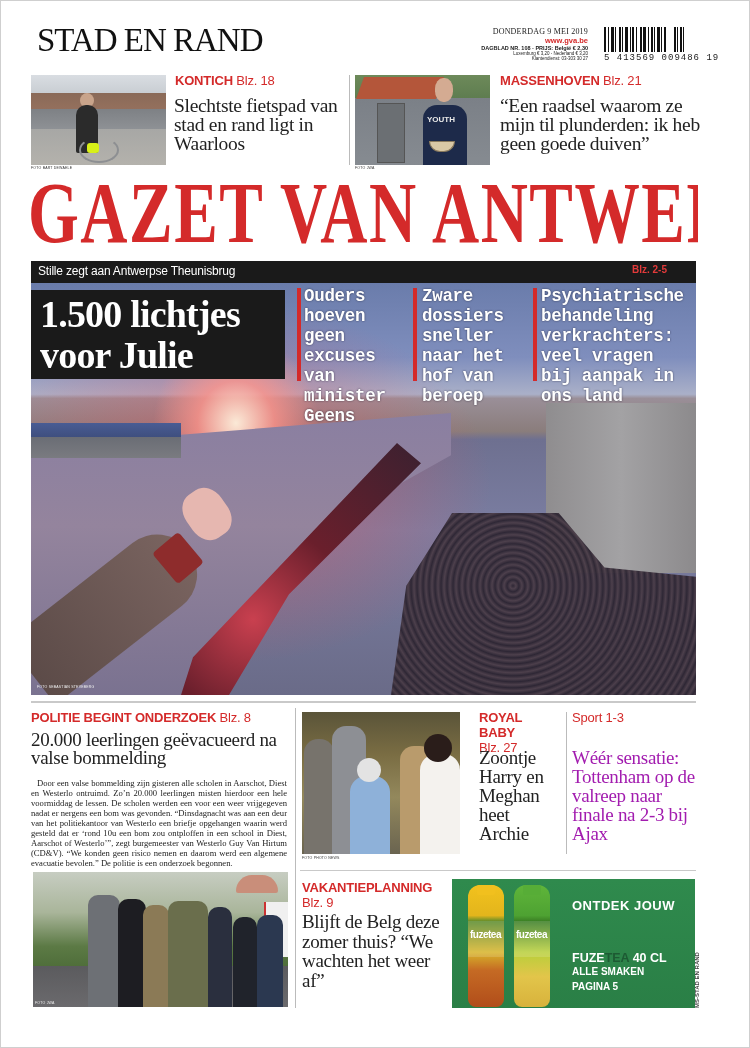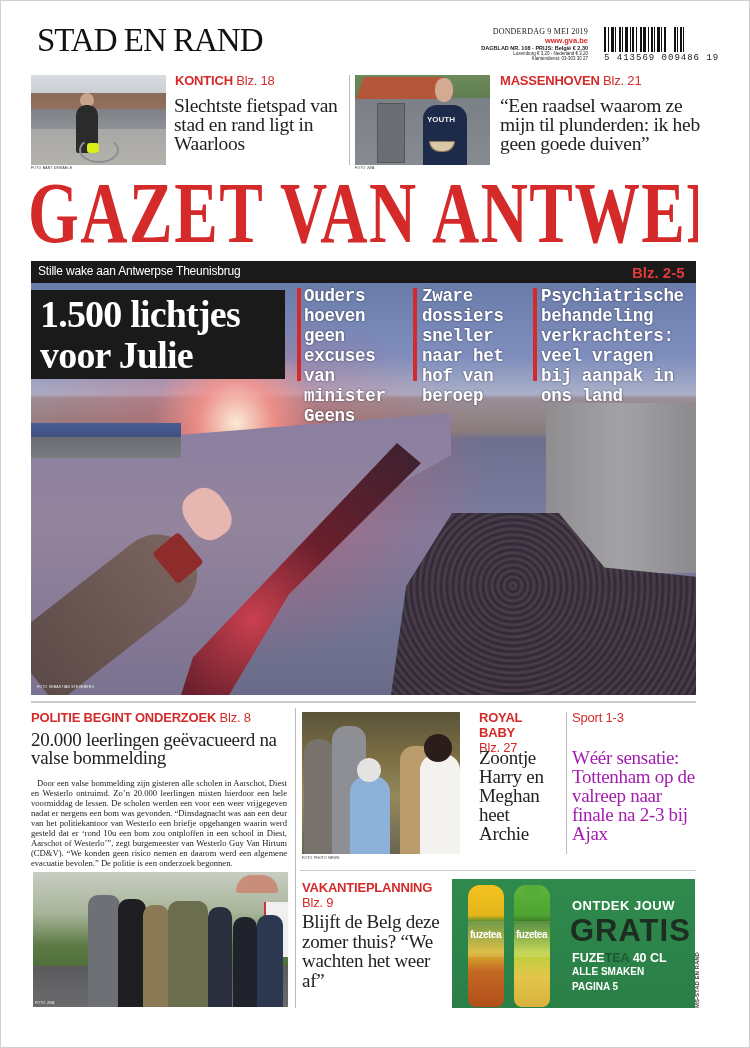--- a/index.html
+++ b/index.html
@@ -51,21 +51,21 @@
   #massen-kicker { left: 500px; top: 73px; }
   #massen-title { left: 500px; top: 96px; width: 200px; font-size: 19.5px; line-height: 19px; color: #222; letter-spacing: -0.3px; }
 
   
   #masthead { left: 28px; top: 168px; width: 670px; height: 90px; overflow: hidden; }
   #masthead span { display: block; font-family: "Liberation Serif", serif; font-weight: bold; color: #d42a2a; font-size: 86px; line-height: 90px; white-space: nowrap; transform: scaleX(0.76) scaleY(1.0); transform-origin: left top; letter-spacing: 2px; }
 
   
   #lead-band { left: 31px; top: 261px; width: 665px; height: 22px; background: #1a1a1a; }
   #lead-band-label { left: 38px; top: 264px; font-family: "Liberation Sans", sans-serif; font-size: 12px; color: #fff; letter-spacing: -0.2px; }
-  #lead-band-page { left: 632px; top: 264px; font-family: "Liberation Sans", sans-serif; font-weight: bold; font-size: 15px; color: #e23a3a; }
+  #lead-band-page { left: 632px; top: 264px; font-family: "Liberation Sans", sans-serif; font-weight: bold; font-size: 10px; color: #e23a3a; }
 
   #lead-photo { left: 31px; top: 283px; width: 665px; height: 412px;
     background:
       radial-gradient(ellipse 110px 120px at 205px 140px, rgba(255,240,220,0.95) 0%, rgba(255,150,140,0.75) 35%, rgba(230,70,80,0.0) 75%),
       radial-gradient(ellipse 260px 180px at 200px 200px, rgba(230,80,90,0.55) 0%, rgba(230,80,90,0) 100%),
       linear-gradient(180deg, #6a7cab 0%, #7f8ebd 18%, #aab0c8 27%, #9a8f98 28%, #8a7d7c 36%, #6e7090 38%, #7b7ea2 60%, #6a6b88 100%);
   }
   .water { position: absolute; left: 0; top: 130px; width: 420px; height: 282px; background: linear-gradient(180deg, #8a7fa1 0%, #94849d 40%, #7a7290 100%); clip-path: polygon(0 12%, 100% 0, 100% 15%, 70% 40%, 45% 100%, 0 100%); }
   .buildings { position: absolute; left: 0; top: 140px; width: 150px; height: 35px; background: linear-gradient(180deg, #495c94 0%, #3f4f7f 40%, #6a6d75 40%, #7a7b80 100%); }
   .warehouse { position: absolute; right: 0; top: 120px; width: 150px; height: 170px; background: linear-gradient(90deg, #8f8d8f 0%, #a3a2a4 50%, #8c8a8c 100%); }
@@ -208,21 +208,21 @@
   <span>MASSENHOVEN</span>
   <span class="page">Blz. 21</span>
 </div>
 <div id="massen-title" class="abs">“Een raadsel waarom ze mijn til plunderden: ik heb geen goede duiven”</div>
 
 <div id="masthead" class="abs">
   <span>GAZET VAN ANTWERPEN</span>
 </div>
 
 <div id="lead-band" class="abs"></div>
-<div id="lead-band-label" class="abs">Stille wake aan Antwerpse Theunisbrug</div>
+<div id="lead-band-label" class="abs">Stille zegt aan Antwerpse Theunisbrug</div>
 <div id="lead-band-page" class="abs">Blz. 2-5</div>
 
 <div id="lead-photo" class="photo">
   <div class="water"></div>
   <div class="buildings"></div>
   <div class="warehouse"></div>
   <div class="crowd-left"></div>
   <div class="crowd-right"></div>
   <div class="arm"></div>
   <div class="sleeve"></div>
@@ -300,21 +300,20 @@
     <div class="cap"></div>
       <div class="label"></div>
     <div class="brand">fuzetea</div>
   </div>
   <div id="bottle2" class="bottle">
     <div class="cap"></div>
       <div class="label"></div>
     <div class="brand">fuzetea</div>
   </div>
   <div id="ad-line1" class="abs">ONTDEK JOUW</div>
-  <div id="ad-gratis" class="abs">GRATIS</div>
   <div id="ad-line3" class="abs">
     <span>FUZE</span><span class="tea">TEA</span><span> 40 CL</span>
   </div>
   <div id="ad-line4" class="abs">ALLE SMAKEN</div>
   <div id="ad-line5" class="abs">PAGINA 5</div>
 </div>
 
 <div id="edition-tag" class="abs">MS-STAD EN RAND</div>
 
 </body></html>

